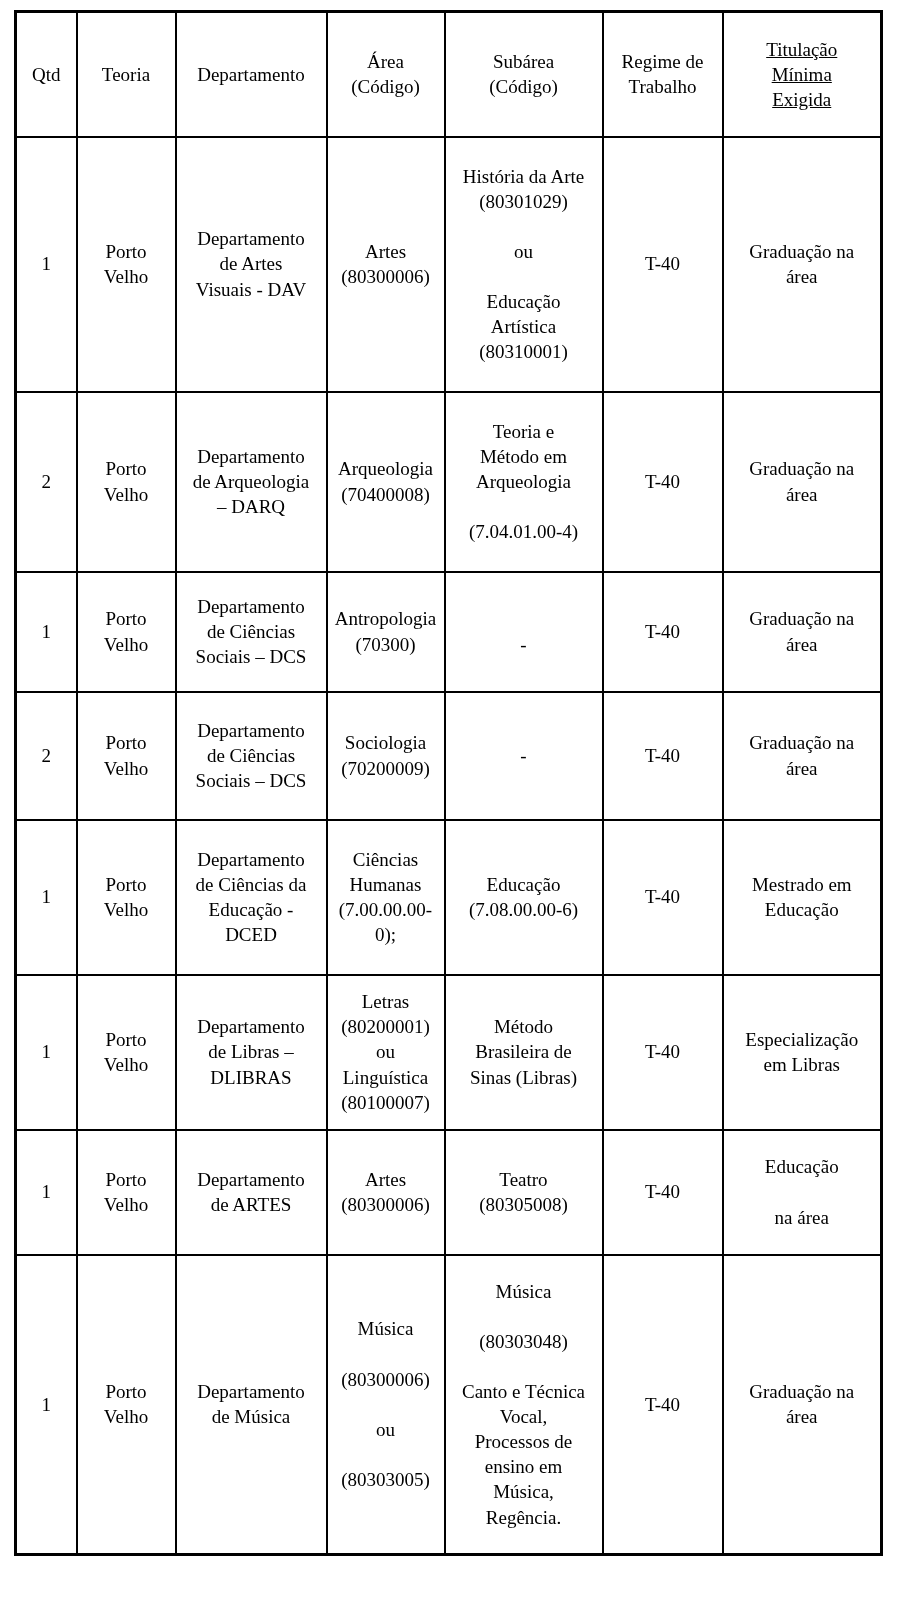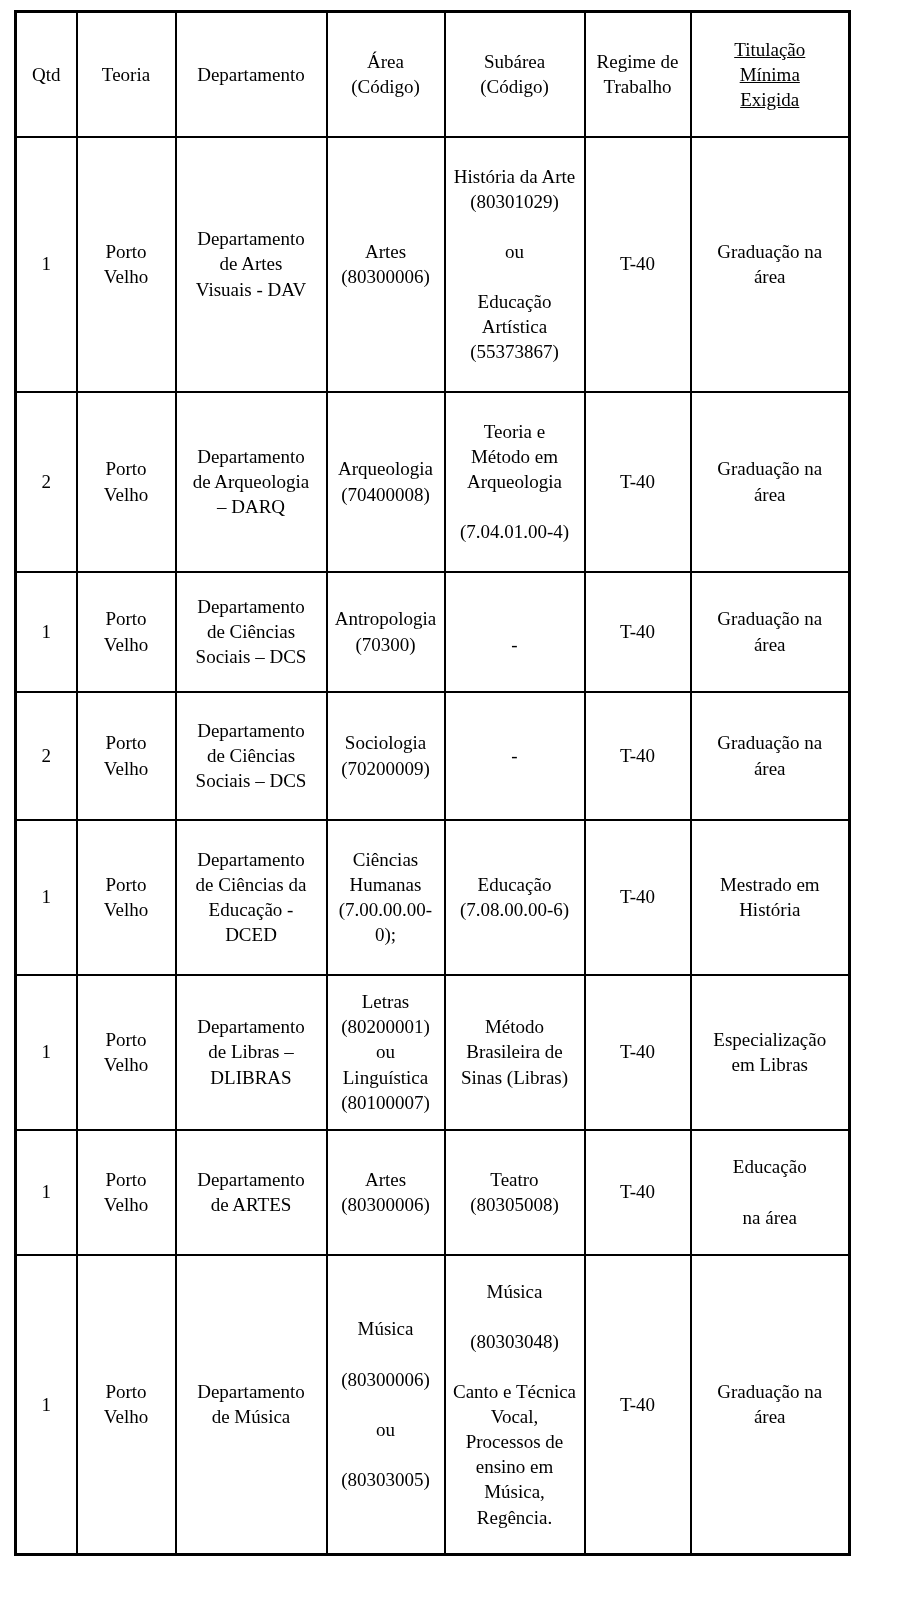--- a/index.html
+++ b/index.html
@@ -28,22 +28,22 @@
     line-height: 1.32;
     padding: 3px 4px;
     overflow: hidden;
     box-sizing: border-box;
   }
   
   .c0 { width: 61px; }
   .c1 { width: 99px; }
   .c2 { width: 151px; }
   .c3 { width: 118px; }
-  .c4 { width: 140px; }
-  .c5 { width: 106px; }
+  .c4 { width: 158px; }
+  .c5 { width: 120px; }
   .c6 { width: 159px; text-decoration: underline; }
   
   tr.rh  { height: 125px; }
   tr.r0  { height: 255px; }
   tr.r1  { height: 180px; }
   tr.r2  { height: 120px; }
   tr.r3  { height: 128px; }
   tr.r4  { height: 155px; }
   tr.r5  { height: 155px; }
   tr.r6  { height: 125px; }
@@ -88,21 +88,21 @@
 Visuais  - DAV</td>
         <td>Artes
 (80300006)</td>
         <td>História da Arte
 (80301029)
 
 ou
 
 Educação
 Artística
-(55373867)</td>
+(80310001)</td>
         <td>T-40</td>
         <td>Graduação na
 área</td>
       </tr>
       <tr class="r1">
         <td>2</td>
         <td>Porto
 Velho</td>
         <td>Departamento
 de Arqueologia
@@ -156,21 +156,21 @@
 Educação -
 DCED</td>
         <td>Ciências
 Humanas
 (7.00.00.00-
 0);</td>
         <td>Educação
 (7.08.00.00-6)</td>
         <td>T-40</td>
         <td>Mestrado em
-História</td>
+Educação</td>
       </tr>
       <tr class="r5">
         <td>1</td>
         <td>Porto
 Velho</td>
         <td>Departamento
 de Libras –
 DLIBRAS</td>
         <td>Letras
 (80200001) ou

